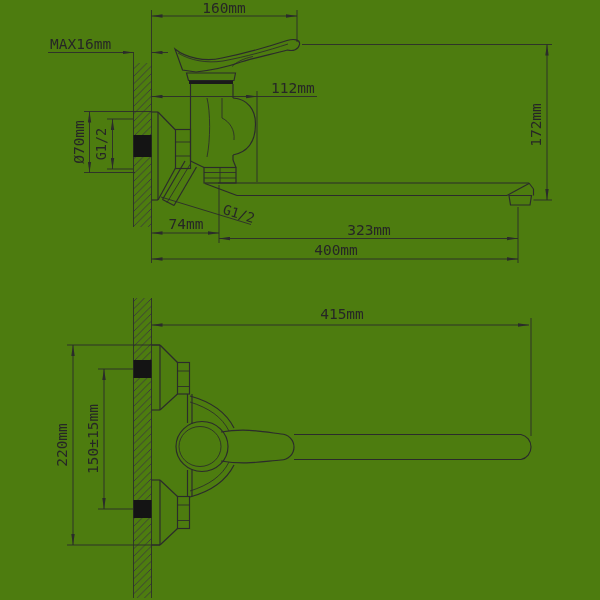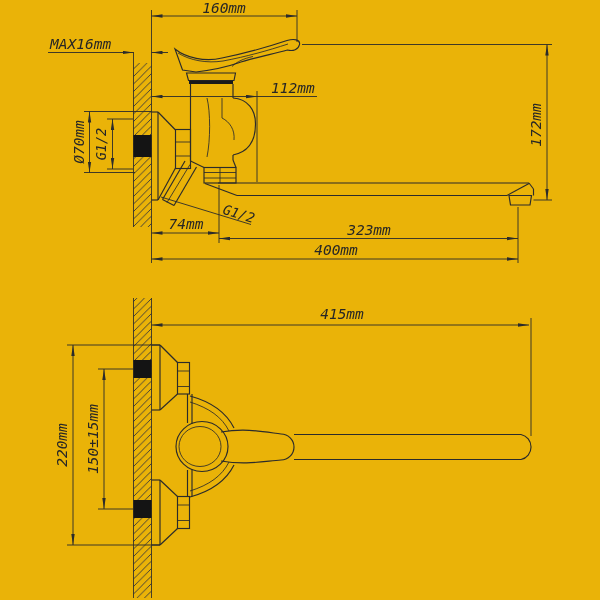--- a/index.html
+++ b/index.html
@@ -1,17 +1,17 @@
 <!DOCTYPE html>
 <html><head>
 <meta charset="utf-8">
 <style>
   html,body{margin:0;padding:0;background:#fff;}
-  #stage{position:relative;width:600px;height:600px;background:#eab308;overflow:hidden;
-         font-family:"DejaVu Sans Mono","Liberation Mono",monospace;font-style:italic;}
+  #stage{position:relative;width:600px;height:600px;background:#4d7c0f;overflow:hidden;
+         font-family:"DejaVu Sans Mono","Liberation Mono",monospace;}
   svg{display:block;}
   text{fill:#262626;font-family:"DejaVu Sans Mono","Liberation Mono",monospace;}
   .dim-t{font-size:14.5px;letter-spacing:0px;}
   .dim-s{font-size:13.5px;}
   .part{stroke:#2b2b2b;stroke-width:1.15;fill:none;}
   .thin{stroke:#2b2b2b;stroke-width:0.85;fill:none;}
   .dimln{stroke:#2b2b2b;stroke-width:0.9;fill:none;}
 </style>
 </head>
 <body>

